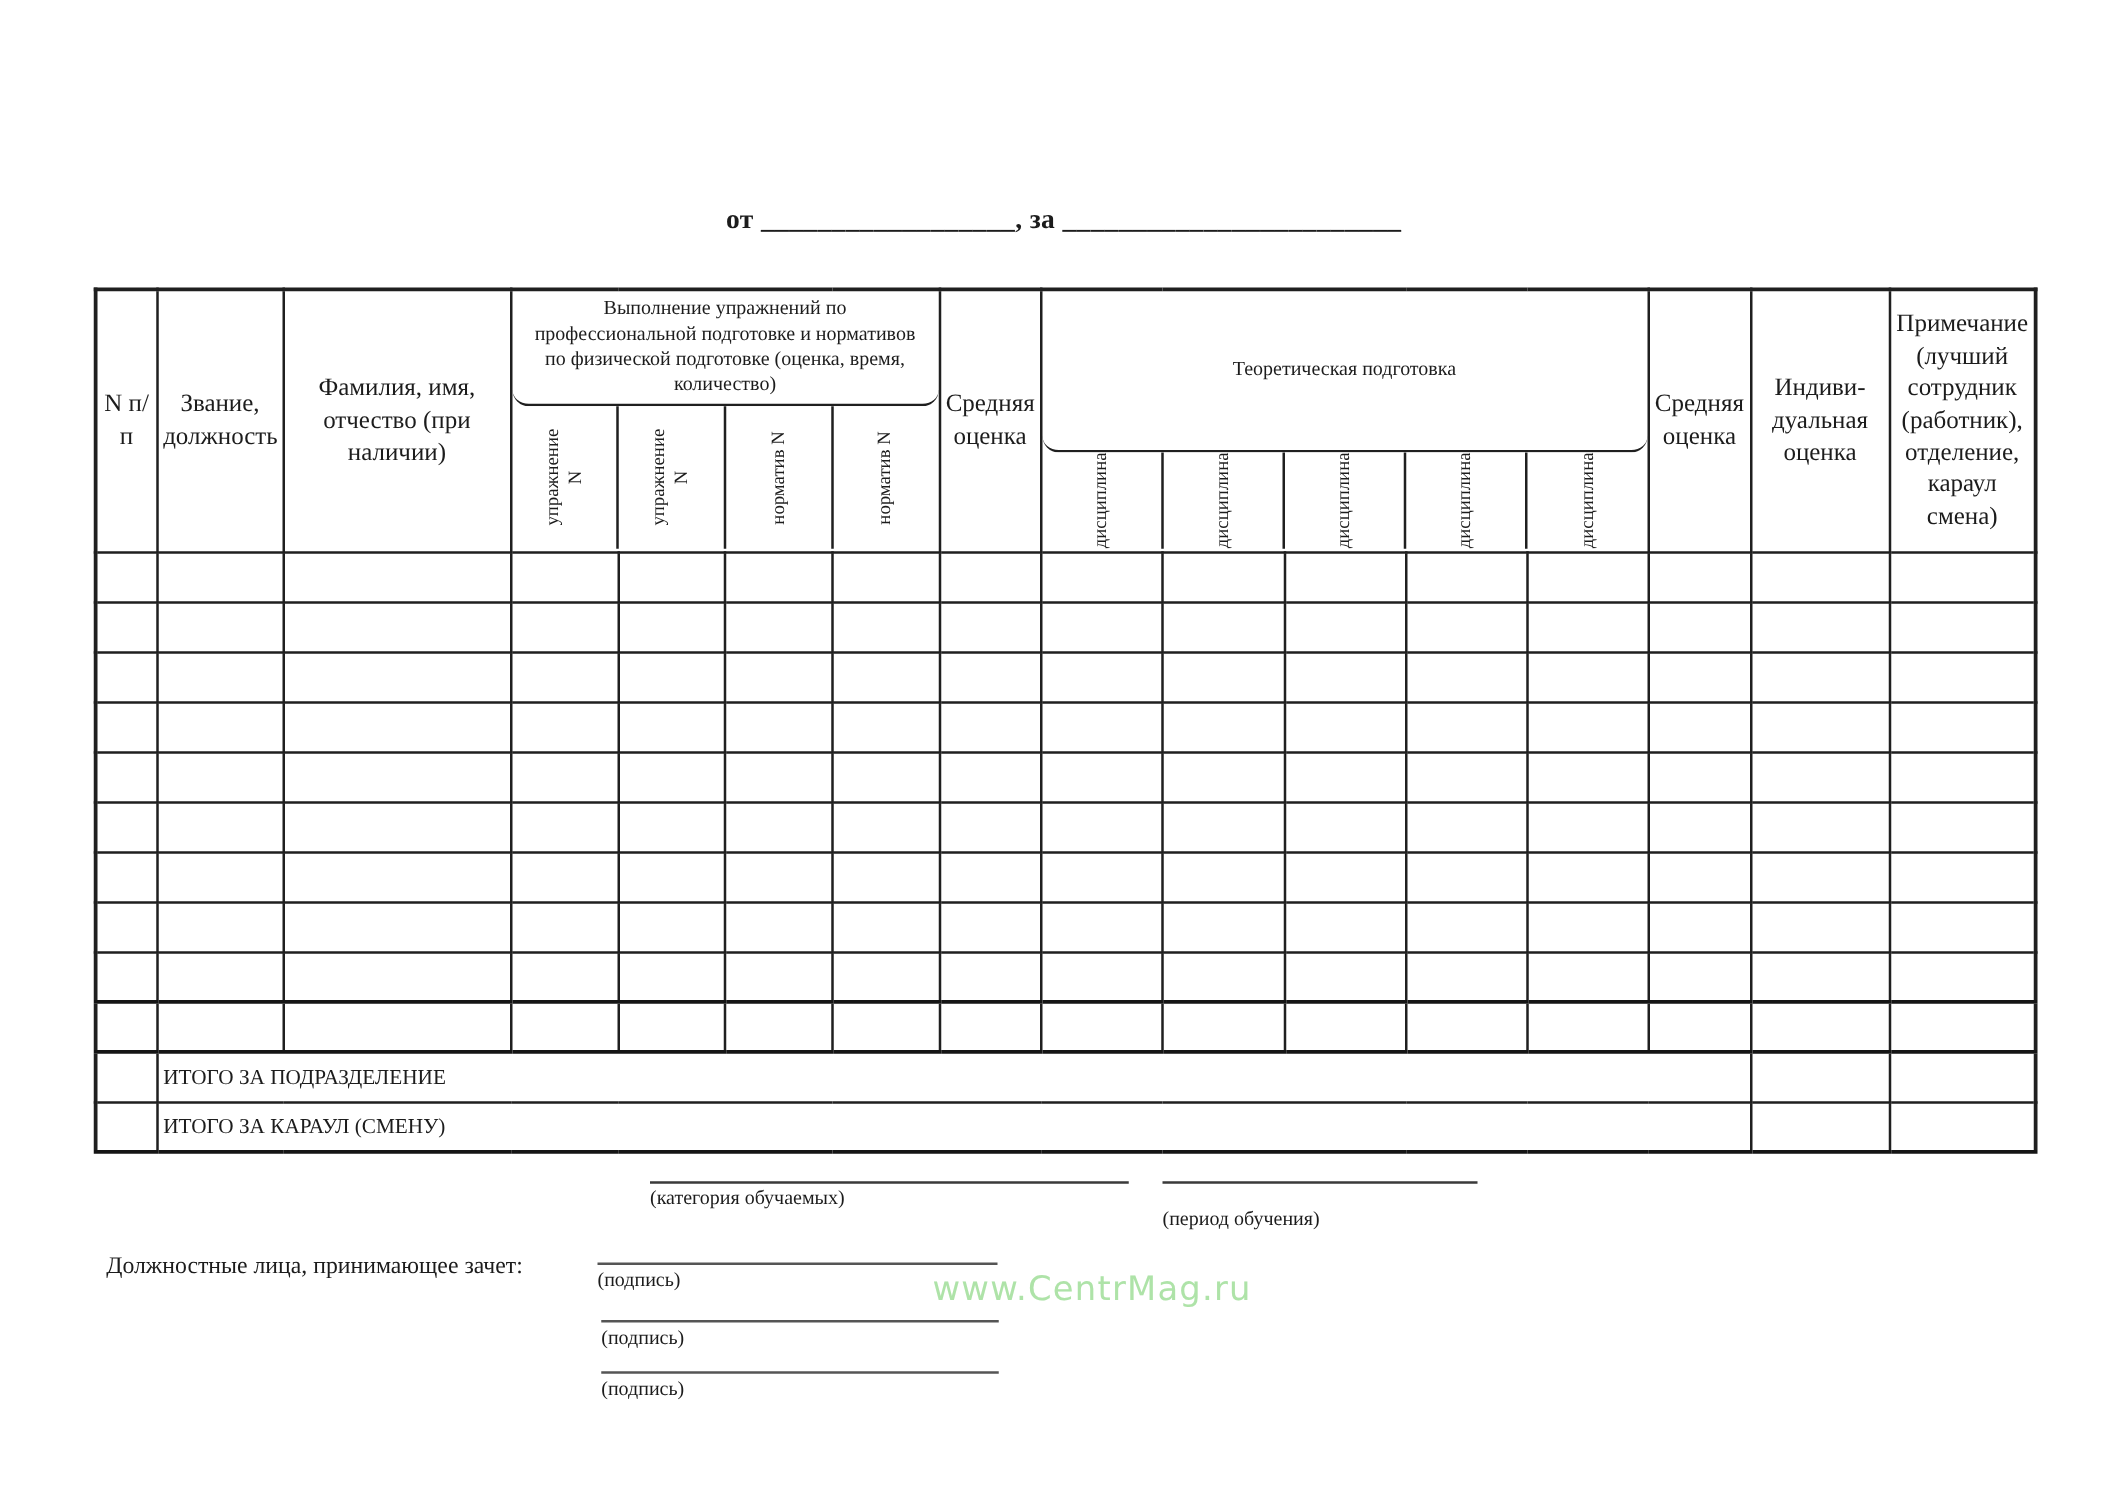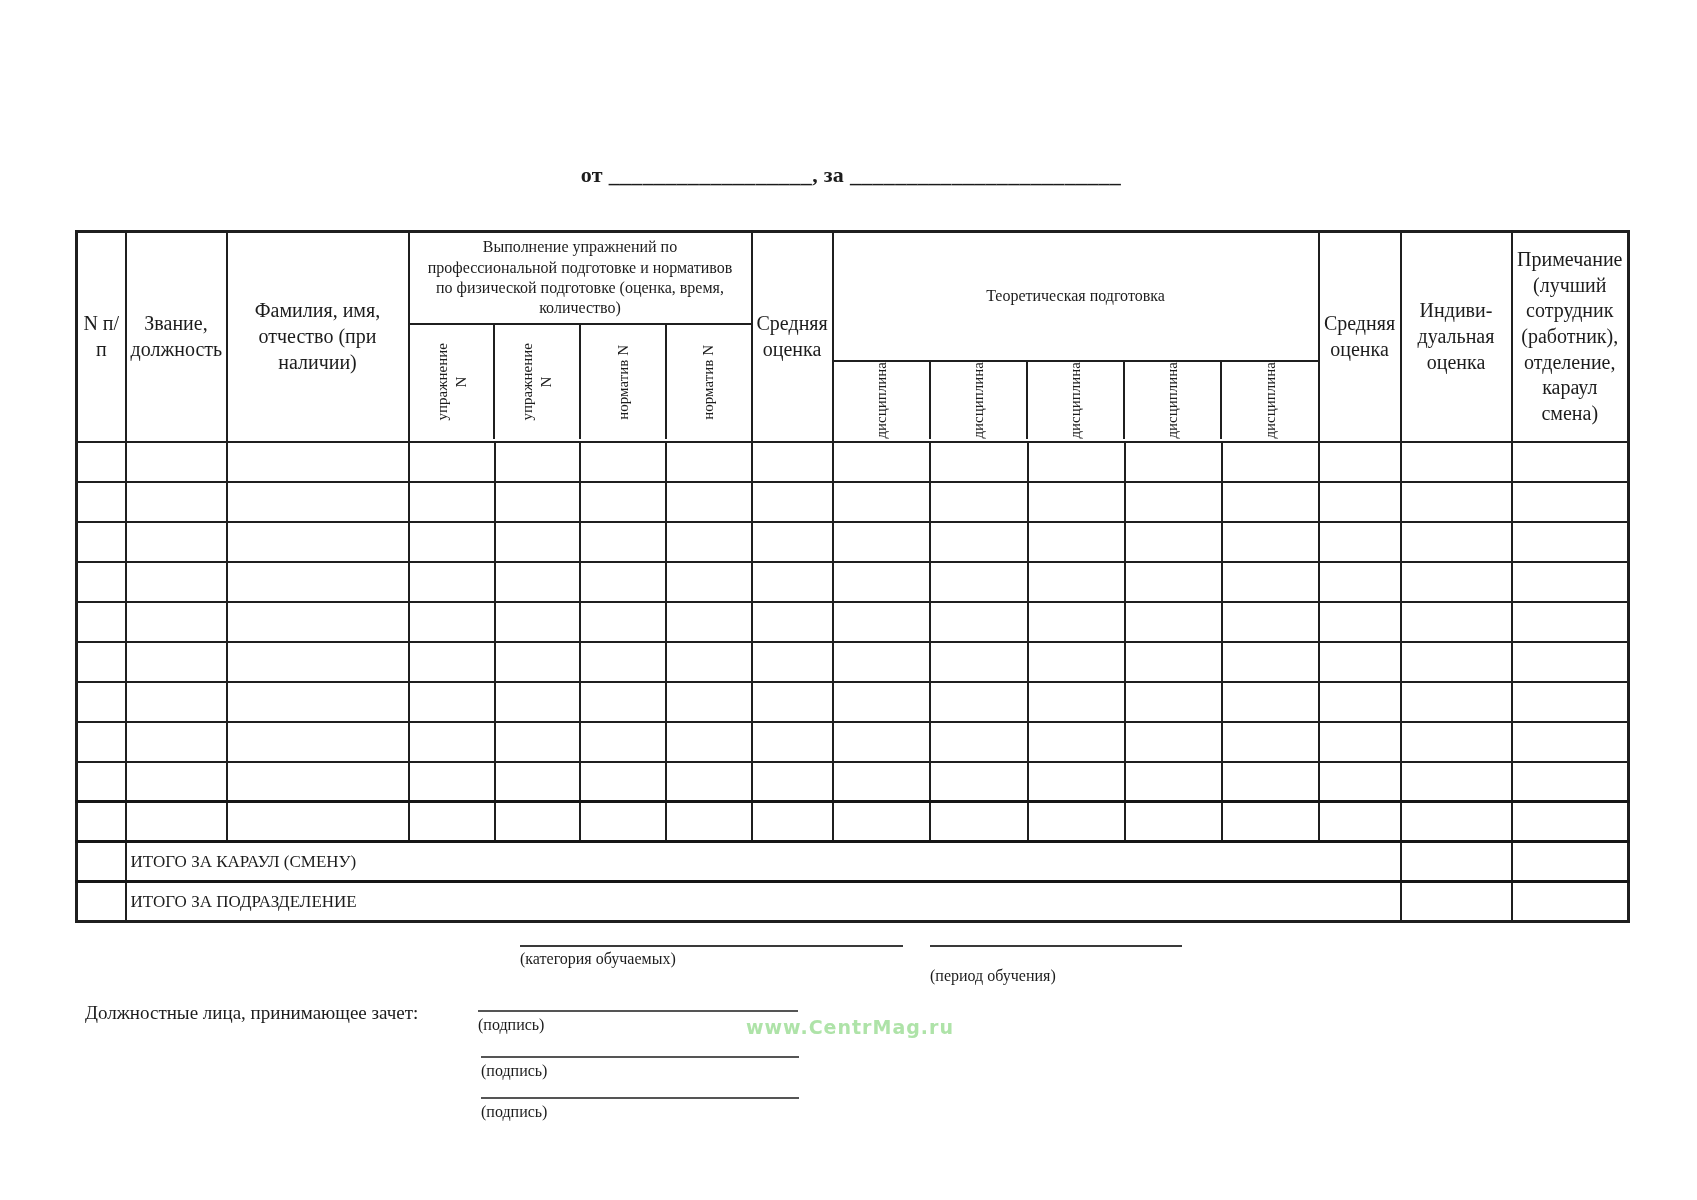--- a/index.html
+++ b/index.html
@@ -69,20 +69,21 @@
   }
   th.group { padding: 0; vertical-align: top; font-weight: normal; }
   .group-inner { display: flex; flex-direction: column; height: 206px; }
   .group-title {
     display: flex; align-items: center; justify-content: center;
     text-align: center;
     font-size: 16px; line-height: 1.28;
     border-bottom: 2px solid #1f1f1f;
     box-sizing: border-box;
     padding: 2px 8px;
+    border-radius: 13px;
   }
   .gt-practice { height: 92px; }
   .gt-theory  { height: 134px; }
   .group-cols { flex: 1; display: flex; }
   .group-cols .vcell {
     flex: 1;
     border-right: 2px solid #1f1f1f;
     display: flex; align-items: center; justify-content: center;
     overflow: hidden;
   }
@@ -124,22 +125,22 @@
   .sig-line1 { left: 478px; top: 1010px; width: 320px; border-bottom-color: #555; }
   .sig-cap1  { left: 478px; top: 1016px; width: 320px; }
   .sig-line2 { left: 481px; top: 1056px; width: 318px; border-bottom-color: #555; }
   .sig-cap2  { left: 481px; top: 1062px; width: 318px; }
   .sig-line3 { left: 481px; top: 1097px; width: 318px; border-bottom-color: #555; }
   .sig-cap3  { left: 481px; top: 1103px; width: 318px; }
 
   .watermark {
     position: absolute;
     left: 746px; top: 1016px;
-    font-size: 19px;
-    font-weight: bold;
+    font-size: 27px;
+    font-weight: normal;
     letter-spacing: 1px;
     font-family: "DejaVu Sans", "Liberation Sans", sans-serif;
   }
 </style>
 </head>
 <body>
 
 <div class="page">
 
 
@@ -394,29 +395,29 @@
           <td></td>
           <td></td>
           <td></td>
           <td></td>
           <td></td>
           <td></td>
           <td></td>
         </tr>
       </tbody>
     <tbody>
+      <tr class="totals-row">
+        <td></td>
+        <td class="total-label" colspan="13">ИТОГО ЗА ПОДРАЗДЕЛЕНИЕ</td>
+        <td></td>
+        <td></td>
+      </tr>
       <tr class="totals-row totals-sep">
         <td></td>
         <td class="total-label" colspan="13">ИТОГО ЗА КАРАУЛ (СМЕНУ)</td>
-        <td></td>
-        <td></td>
-      </tr>
-      <tr class="totals-row">
-        <td></td>
-        <td class="total-label" colspan="13">ИТОГО ЗА ПОДРАЗДЕЛЕНИЕ</td>
         <td></td>
         <td></td>
       </tr>
     </tbody>
   </table>
 
   <div class="rule cat-line"></div>
   <div class="rule-caption cat-cap">(категория обучаемых)</div>
   <div class="rule period-line"></div>
   <div class="rule-caption period-cap">(период обучения)</div>

